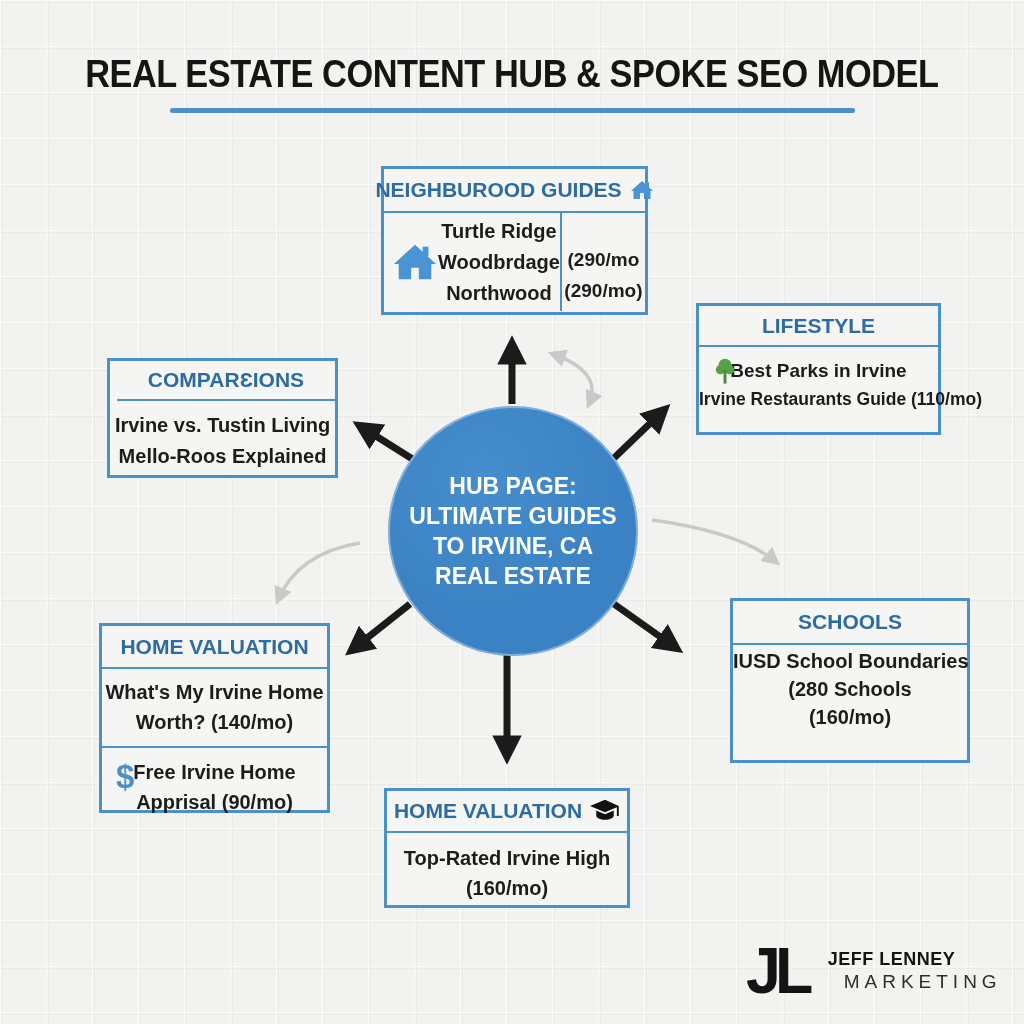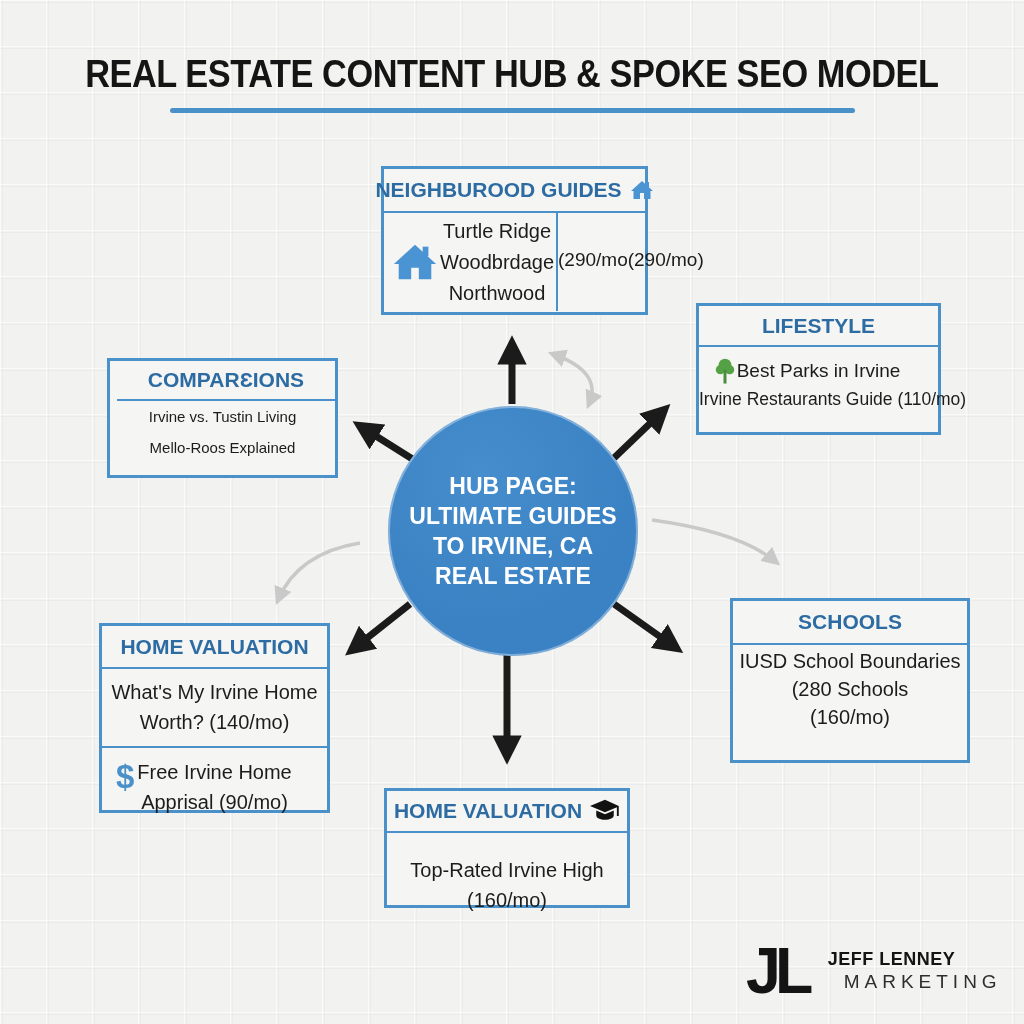--- a/index.html
+++ b/index.html
@@ -26,62 +26,62 @@
   
   .arrows{position:absolute;left:0;top:0;width:1024px;height:1024px;pointer-events:none;}
   
   .box{position:absolute;background:#f5f5f3;border:3px solid #4a90c9;box-sizing:border-box;}
   .box-header{
     display:flex;align-items:center;justify-content:center;gap:8px;
     font-weight:700;color:#2d6ba3;border-bottom:2px solid #4a90c9;
     white-space:nowrap;box-sizing:border-box;
   }
   .body-text{color:#1c1c1c;text-align:center;}
-  .line{white-space:nowrap;}
+  .line{white-space:nowrap;font-weight:bold;}
   
   .nb{left:381px;top:166px;width:267px;height:149px;}
   .nb .box-header{height:44px;font-size:21px;}
   .nb-body{display:flex;height:98px;}
   .nb-left{flex:0 0 174px;display:flex;align-items:center;border-right:2px solid #4a90c9;
     padding-left:8px;box-sizing:border-box;}
   .nb-names{flex:1;text-align:center;font-size:20px;line-height:31px;color:#1c1c1c;}
-  .nb-right{flex:1;display:flex;justify-content:flex-end;
+  .nb-right{flex:1;display:flex;flex-direction:column;justify-content:flex-end;
     align-items:center;padding-bottom:5px;font-size:19px;line-height:31px;color:#1c1c1c;border-radius:13px;}
   
   .ls{left:696px;top:303px;width:245px;height:132px;}
   .ls .box-header{height:41px;font-size:21px;}
   .ls-body{position:relative;padding-top:9px;}
   .ls-body .tree{position:absolute;left:12px;top:10px;}
   .ls-l1{font-size:19px;line-height:29px;}
   .ls-l2{font-size:17.5px;line-height:28px;}
   
   .cp{left:107px;top:358px;width:231px;height:120px;}
   .cp .box-header{height:40px;font-size:21px;margin-left:7px;}
-  .cp-body{font-size:15px;line-height:31px;}
+  .cp-body{padding-top:9px;font-size:20px;line-height:31px;}
   
   .hub{position:absolute;left:388px;top:406px;width:250px;height:250px;border-radius:50%;
     background:radial-gradient(circle at 38% 28%, #468dcd, #3b82c4 62%);
     display:flex;flex-direction:column;align-items:center;justify-content:center;
     color:#fff;font-weight:700;font-size:23px;line-height:30px;text-align:left;
     box-shadow:0 0 0 2px rgba(255,255,255,.35) inset;}
   
   .hv{left:99px;top:623px;width:231px;height:190px;}
   .hv .box-header{height:43px;font-size:21px;}
   .hv-row1{border-bottom:2px solid #4a90c9;padding:8px 0 9px 0;font-size:20px;line-height:30px;}
   .hv-row2{position:relative;padding:9px 0 0 0;font-size:20px;line-height:30px;}
   .hv-row2 .dollar{position:absolute;left:14px;top:12px;font-size:33px;font-weight:800;
     color:#4a90c9;line-height:1;}
   
   .sc{left:730px;top:598px;width:240px;height:165px;}
   .sc .box-header{height:44px;font-size:21px;}
   .sc-body{padding-top:2px;font-size:20px;line-height:28px;}
   
   .bt{left:384px;top:788px;width:246px;height:120px;}
   .bt .box-header{height:42px;font-size:21px;}
-  .bt-body{padding-top:22px;font-size:20px;line-height:30px;}
+  .bt-body{padding-top:10px;font-size:20px;line-height:30px;}
   
   .logo{position:absolute;left:746px;top:942px;display:flex;align-items:flex-start;gap:19px;}
   .logo-jl{font-size:64px;font-weight:800;letter-spacing:-6px;line-height:.92;color:#141414;
     transform:scaleX(.98);transform-origin:left top;}
   .logo-text{padding-top:7px;}
   .logo-name{font-size:18px;font-weight:800;color:#141414;letter-spacing:.5px;white-space:nowrap;}
   .logo-sub{font-size:19px;color:#2e2e2e;letter-spacing:5px;margin-top:1px;padding-left:16px;
     white-space:nowrap;}
   .icon{flex:0 0 auto;display:inline-block;}
 </style>

